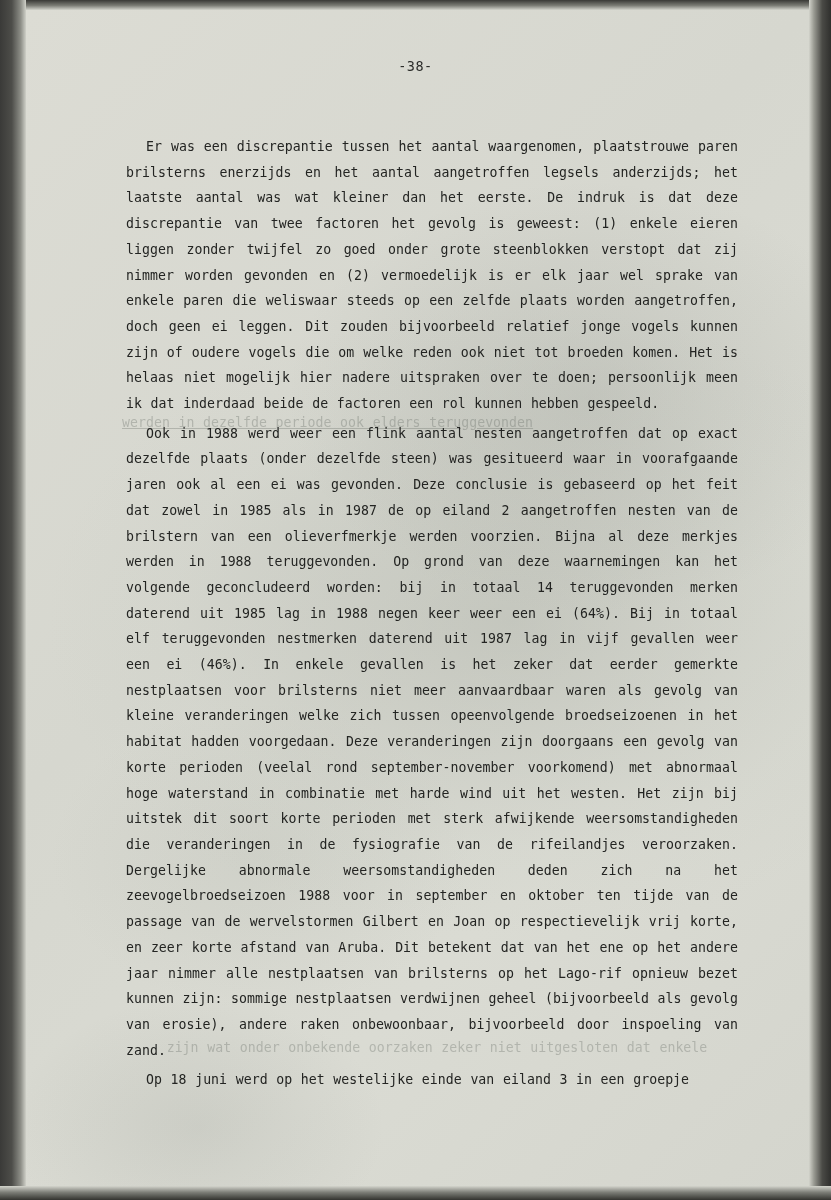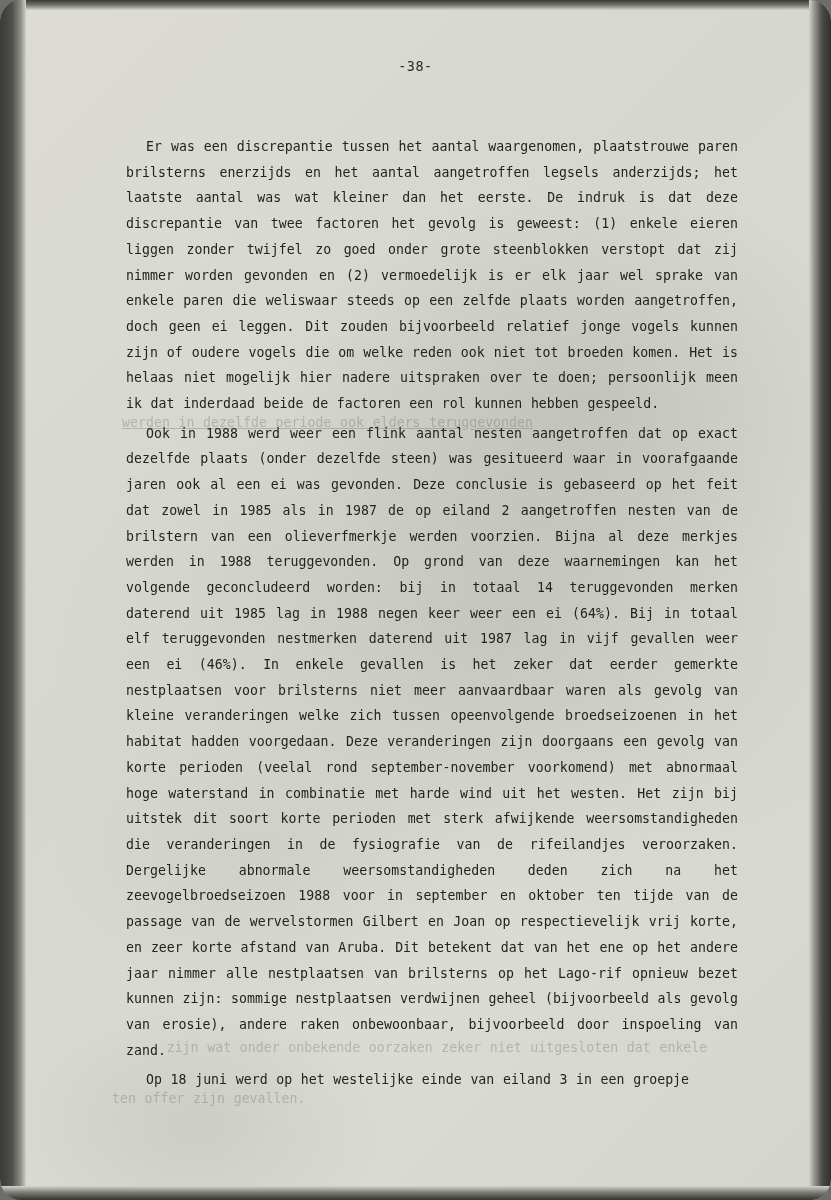--- a/index.html
+++ b/index.html
@@ -7,21 +7,20 @@
     padding: 0;
     background: #6d6d6a;
   }
   .page {
     position: relative;
     width: 831px;
     height: 1200px;
     overflow: hidden;
     background: #d8d9d1;
     font-family: "DejaVu Sans Mono", monospace;
-    border-radius: 21px;
   }
   
   .scan-edge-left {
     position: absolute;
     left: 0; top: 0;
     width: 26px; height: 1200px;
     background: linear-gradient(to right, #3a3a38 0%, #4d4d49 45%, #8e8f88 80%, #cfd0c8 100%);
   }
   .scan-edge-right {
     position: absolute;
@@ -106,21 +105,20 @@
 </head>
 <body>
 
 <div class="page">
   <div class="paper"></div>
 
   <div class="page-number">-38-</div>
 
   <div class="ghost ghost-1">werden in dezelfde periode ook elders teruggevonden</div>
   <div class="ghost ghost-2">zijn wat onder onbekende oorzaken zeker niet uitgesloten dat enkele</div>
-  <div class="ghost ghost-3">ten offer zijn gevallen.</div>
 
   <div class="body-text">
     <p>Er was een discrepantie tussen het aantal waargenomen, plaatstrouwe paren brilsterns enerzijds en het aantal aangetroffen legsels anderzijds; het laatste aantal was wat kleiner dan het eerste. De indruk is dat deze discrepantie van twee factoren het gevolg is geweest: (1) enkele eieren liggen zonder twijfel zo goed onder grote steenblokken verstopt dat zij nimmer worden gevonden en (2) vermoedelijk is er elk jaar wel sprake van enkele paren die weliswaar steeds op een zelfde plaats worden aangetroffen, doch geen ei leggen. Dit zouden bijvoorbeeld relatief jonge vogels kunnen zijn of oudere vogels die om welke reden ook niet tot broeden komen. Het is helaas niet mogelijk hier nadere uitspraken over te doen; persoonlijk meen ik dat inderdaad beide de factoren een rol kunnen hebben gespeeld.</p>
     <p>Ook in 1988 werd weer een flink aantal nesten aangetroffen dat op exact dezelfde plaats (onder dezelfde steen) was gesitueerd waar in voorafgaande jaren ook al een ei was gevonden. Deze conclusie is gebaseerd op het feit dat zowel in 1985 als in 1987 de op eiland 2 aangetroffen nesten van de brilstern van een olieverfmerkje werden voorzien. Bijna al deze merkjes werden in 1988 teruggevonden. Op grond van deze waarnemingen kan het volgende geconcludeerd worden: bij in totaal 14 teruggevonden merken daterend uit 1985 lag in 1988 negen keer weer een ei (64%). Bij in totaal elf teruggevonden nestmerken daterend uit 1987 lag in vijf gevallen weer een ei (46%). In enkele gevallen is het zeker dat eerder gemerkte nestplaatsen voor brilsterns niet meer aanvaardbaar waren als gevolg van kleine veranderingen welke zich tussen opeenvolgende broedseizoenen in het habitat hadden voorgedaan. Deze veranderingen zijn doorgaans een gevolg van korte perioden (veelal rond september-november voorkomend) met abnormaal hoge waterstand in combinatie met harde wind uit het westen. Het zijn bij uitstek dit soort korte perioden met sterk afwijkende weersomstandigheden die veranderingen in de fysiografie van de rifeilandjes veroorzaken. Dergelijke abnormale weersomstandigheden deden zich na het zeevogelbroedseizoen 1988 voor in september en oktober ten tijde van de passage van de wervelstormen Gilbert en Joan op respectievelijk vrij korte, en zeer korte afstand van Aruba. Dit betekent dat van het ene op het andere jaar nimmer alle nestplaatsen van brilsterns op het Lago-rif opnieuw bezet kunnen zijn: sommige nestplaatsen verdwijnen geheel (bijvoorbeeld als gevolg van erosie), andere raken onbewoonbaar, bijvoorbeeld door inspoeling van zand.</p>
     <p>Op 18 juni werd op het westelijke einde van eiland 3 in een groepje</p>
   </div>
 
   <div class="scan-edge-top"></div>
   <div class="scan-edge-left"></div>
   <div class="scan-edge-right"></div>

